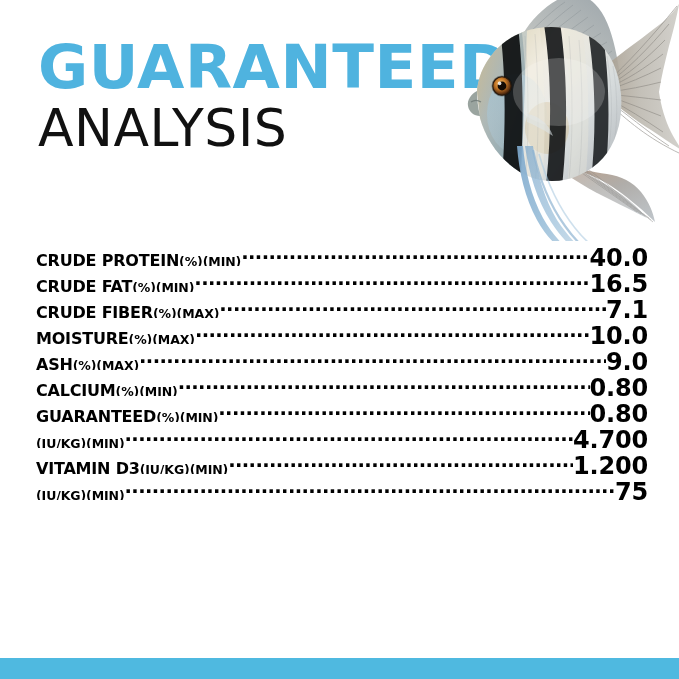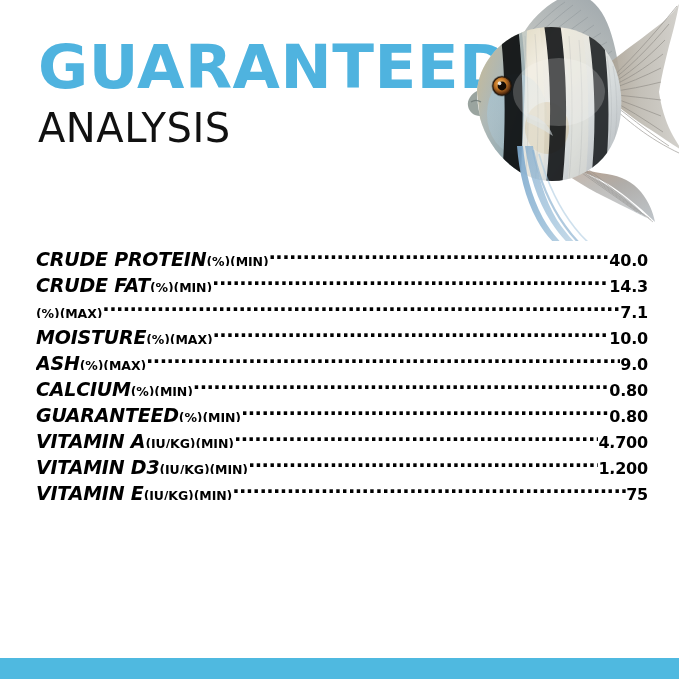--- a/index.html
+++ b/index.html
@@ -37,21 +37,21 @@
     letter-spacing: 0.5px;
     color: #4FB3DF;
     white-space: nowrap;
     margin: 0;
     transform: scaleX(1.02);
     transform-origin: left center;
   }
   #title-secondary {
     font-family: "DejaVu Sans", sans-serif;
     font-weight: 400;
-    font-size: 40px;
+    font-size: 52px;
     line-height: 56px;
     letter-spacing: 0.5px;
     color: #111111;
     white-space: nowrap;
     margin: 2px 0 0 0;
   }
 
   
   #analysis-list {
     position: absolute;
@@ -63,26 +63,25 @@
     display: flex;
     align-items: baseline;
     width: 100%;
     height: 26px;
     overflow: hidden;
     color: #000000;
     font-family: "DejaVu Sans", sans-serif;
   }
   .row-name {
     font-weight: 700;
-    font-size: 19px;
+    font-size: 16px;
     line-height: 26px;
     letter-spacing: -0.2px;
     white-space: nowrap;
     flex: 0 0 auto;
-    font-style: italic;
   }
   .row-unit {
     font-weight: 700;
     font-size: 12.5px;
     line-height: 26px;
     letter-spacing: -0.1px;
     white-space: nowrap;
     flex: 0 0 auto;
   }
   .row-leader {
@@ -100,21 +99,21 @@
   }
   .row-leader span {
     position: absolute;
     left: 0;
     top: 0;
     white-space: nowrap;
     display: block;
   }
   .row-value {
     font-weight: 700;
-    font-size: 16px;
+    font-size: 24px;
     line-height: 26px;
     letter-spacing: -0.2px;
     white-space: nowrap;
     flex: 0 0 auto;
     text-align: center;
   }
 
   
   #bottom-bar {
     position: absolute;
@@ -305,24 +304,25 @@
         </span>
       <span class="row-value">40.0</span>
     </div>
 
     <div class="analysis-row">
       <span class="row-name">CRUDE FAT</span>
       <span class="row-unit">(%)(MIN)</span>
       <span class="row-leader">
           <span>..........................................................................................</span>
         </span>
-      <span class="row-value">14.3</span>
-    </div>
-
-    <div class="analysis-row">
+      <span class="row-value">16.5</span>
+    </div>
+
+    <div class="analysis-row">
+      <span class="row-name">CRUDE FIBER</span>
       <span class="row-unit">(%)(MAX)</span>
       <span class="row-leader">
           <span>..........................................................................................</span>
         </span>
       <span class="row-value">7.1</span>
     </div>
 
     <div class="analysis-row">
       <span class="row-name">MOISTURE</span>
       <span class="row-unit">(%)(MAX)</span>
@@ -353,39 +353,37 @@
     <div class="analysis-row">
       <span class="row-name">GUARANTEED</span>
       <span class="row-unit">(%)(MIN)</span>
       <span class="row-leader">
           <span>..........................................................................................</span>
         </span>
       <span class="row-value">0.80</span>
     </div>
 
     <div class="analysis-row">
-      <span class="row-name">VITAMIN A</span>
       <span class="row-unit">(IU/KG)(MIN)</span>
       <span class="row-leader">
           <span>..........................................................................................</span>
         </span>
       <span class="row-value">4,700</span>
     </div>
 
     <div class="analysis-row">
       <span class="row-name">VITAMIN D3</span>
       <span class="row-unit">(IU/KG)(MIN)</span>
       <span class="row-leader">
           <span>..........................................................................................</span>
         </span>
       <span class="row-value">1,200</span>
     </div>
 
     <div class="analysis-row">
-      <span class="row-name">VITAMIN E</span>
       <span class="row-unit">(IU/KG)(MIN)</span>
       <span class="row-leader">
           <span>..........................................................................................</span>
         </span>
       <span class="row-value">75</span>
     </div>
 
   </div>
 
   <div id="bottom-bar"></div>

